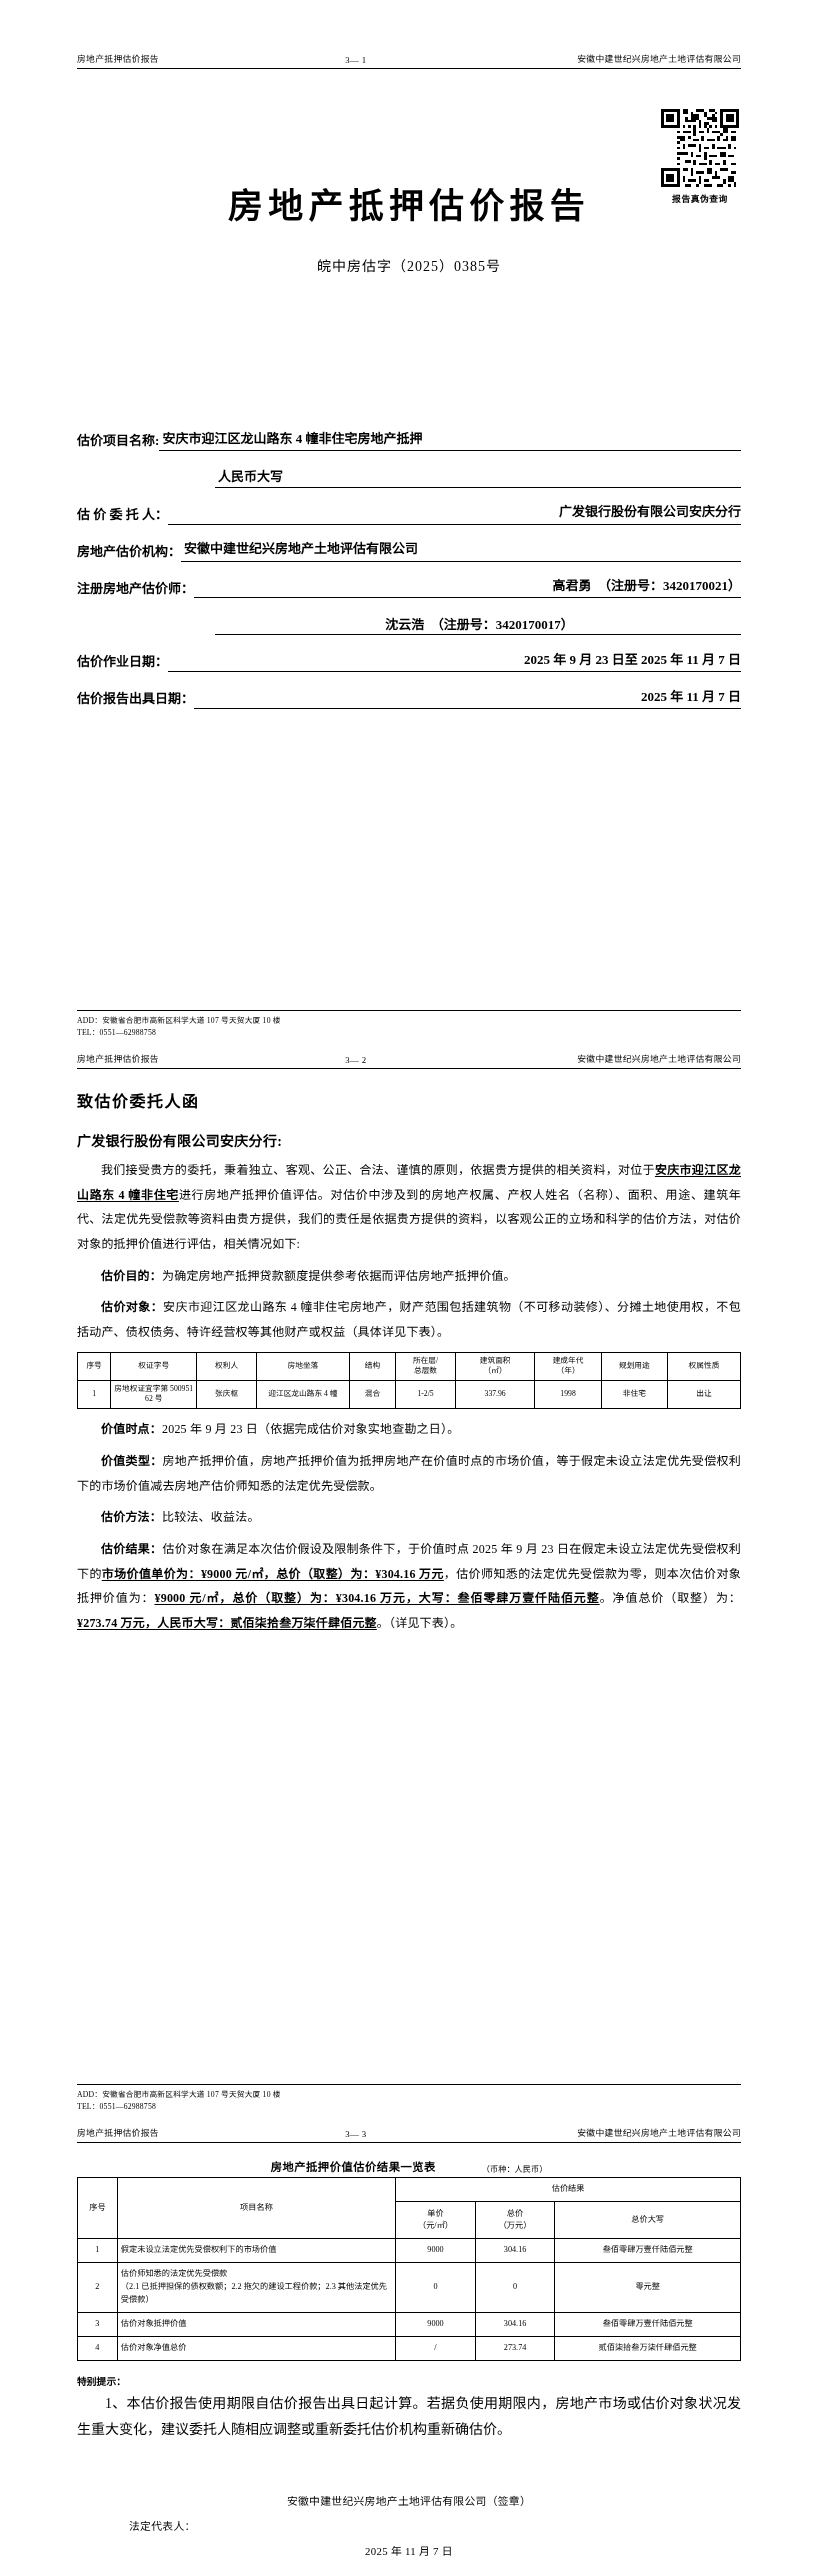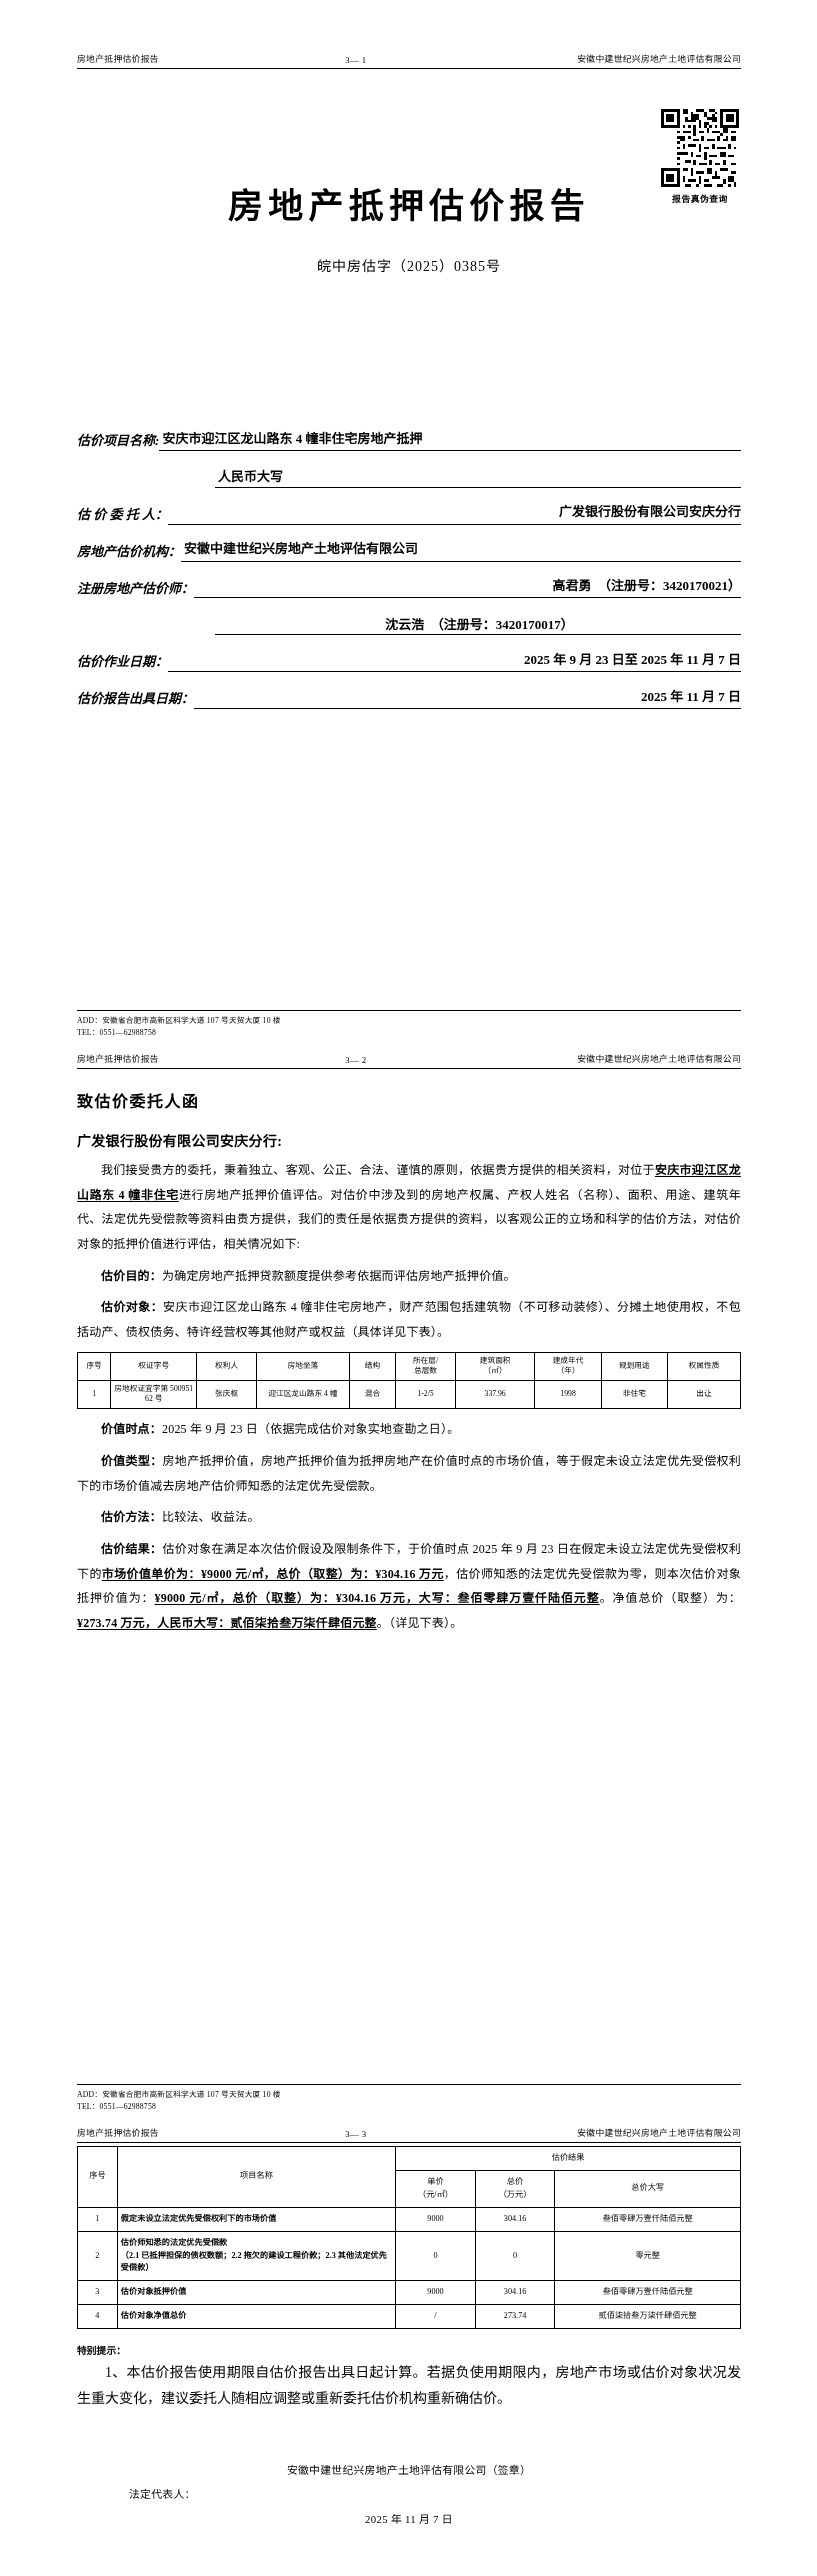--- a/index.html
+++ b/index.html
@@ -73,21 +73,21 @@
   }
   .cover-gap{height:155px;}
   .field{
     font-size:13px;
     margin-bottom:15.5px;
     display:flex;
     align-items:flex-end;
     line-height:1.45;
     font-weight:bold;
   }
-  .field .flabel{white-space:nowrap;font-style:italic;}
+  .field .flabel{white-space:nowrap;}
   .field .fvalue{
     flex:1;
     border-bottom:0.8px solid #000;
     padding:0 0 1.5px 3.1px;
     text-align:left;
     min-height:15.5px;
   }
   .field .fvalue.ctr{text-align:right;}
   .field-cont{
     font-size:13px;
@@ -150,21 +150,21 @@
     margin:3.1px 0 9.3px 0;
     table-layout:fixed;
   }
   table.res th,table.res td{
     border:0.8px solid #000;
     vertical-align:middle;
     padding:5.2px 3.1px;
     line-height:1.55;
   }
   table.res th{font-weight:normal;text-align:center;}
-  .res-name{text-align:left;padding-left:5.2px;font-weight:bold;}
+  .res-name{text-align:left;padding-left:5.2px;}
   .res-ctr{text-align:center;}
   .tbl-title{
     display:flex;
     align-items:flex-end;
     justify-content:center;
     font-size:11.3px;
     font-weight:bold;
     margin:15.5px 0 2.1px 0;
     letter-spacing:0.5px;
   }
@@ -449,20 +449,24 @@
 </div>
 
 <div class="page" style="height:1179px;padding-top:4.1px;">
 
   <div class="runhead">
     <div class="rh-left">房地产抵押估价报告</div>
     <div class="rh-mid">3— 3</div>
     <div class="rh-right">安徽中建世纪兴房地产土地评估有限公司</div>
   </div>
 
+  <div class="tbl-title">
+    <span>房地产抵押价值估价结果一览表</span>
+    <span class="tt-unit">（币种：人民币）</span>
+  </div>
 
   <table class="res">
     <colgroup>
       <col style="width:6%">
         <col style="width:42%">
         <col style="width:12%">
         <col style="width:12%">
         <col style="width:28%">
     </colgroup>
     <thead>

